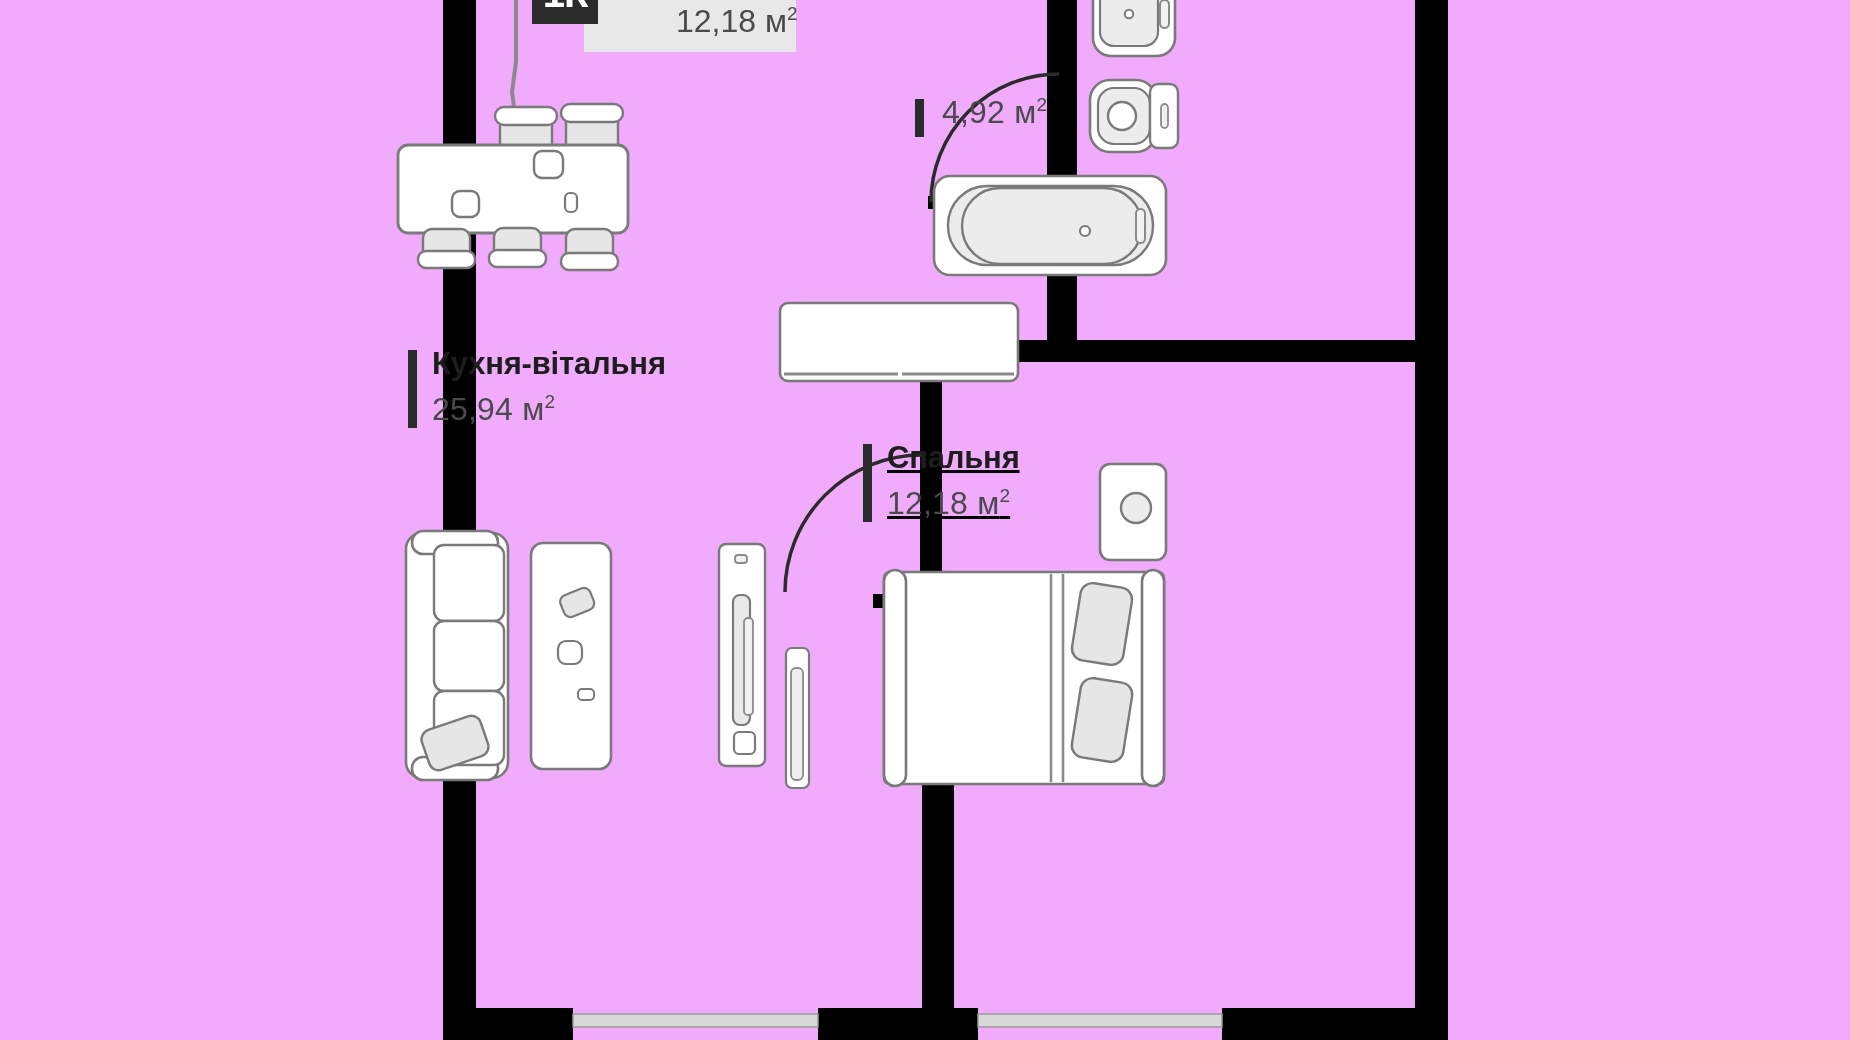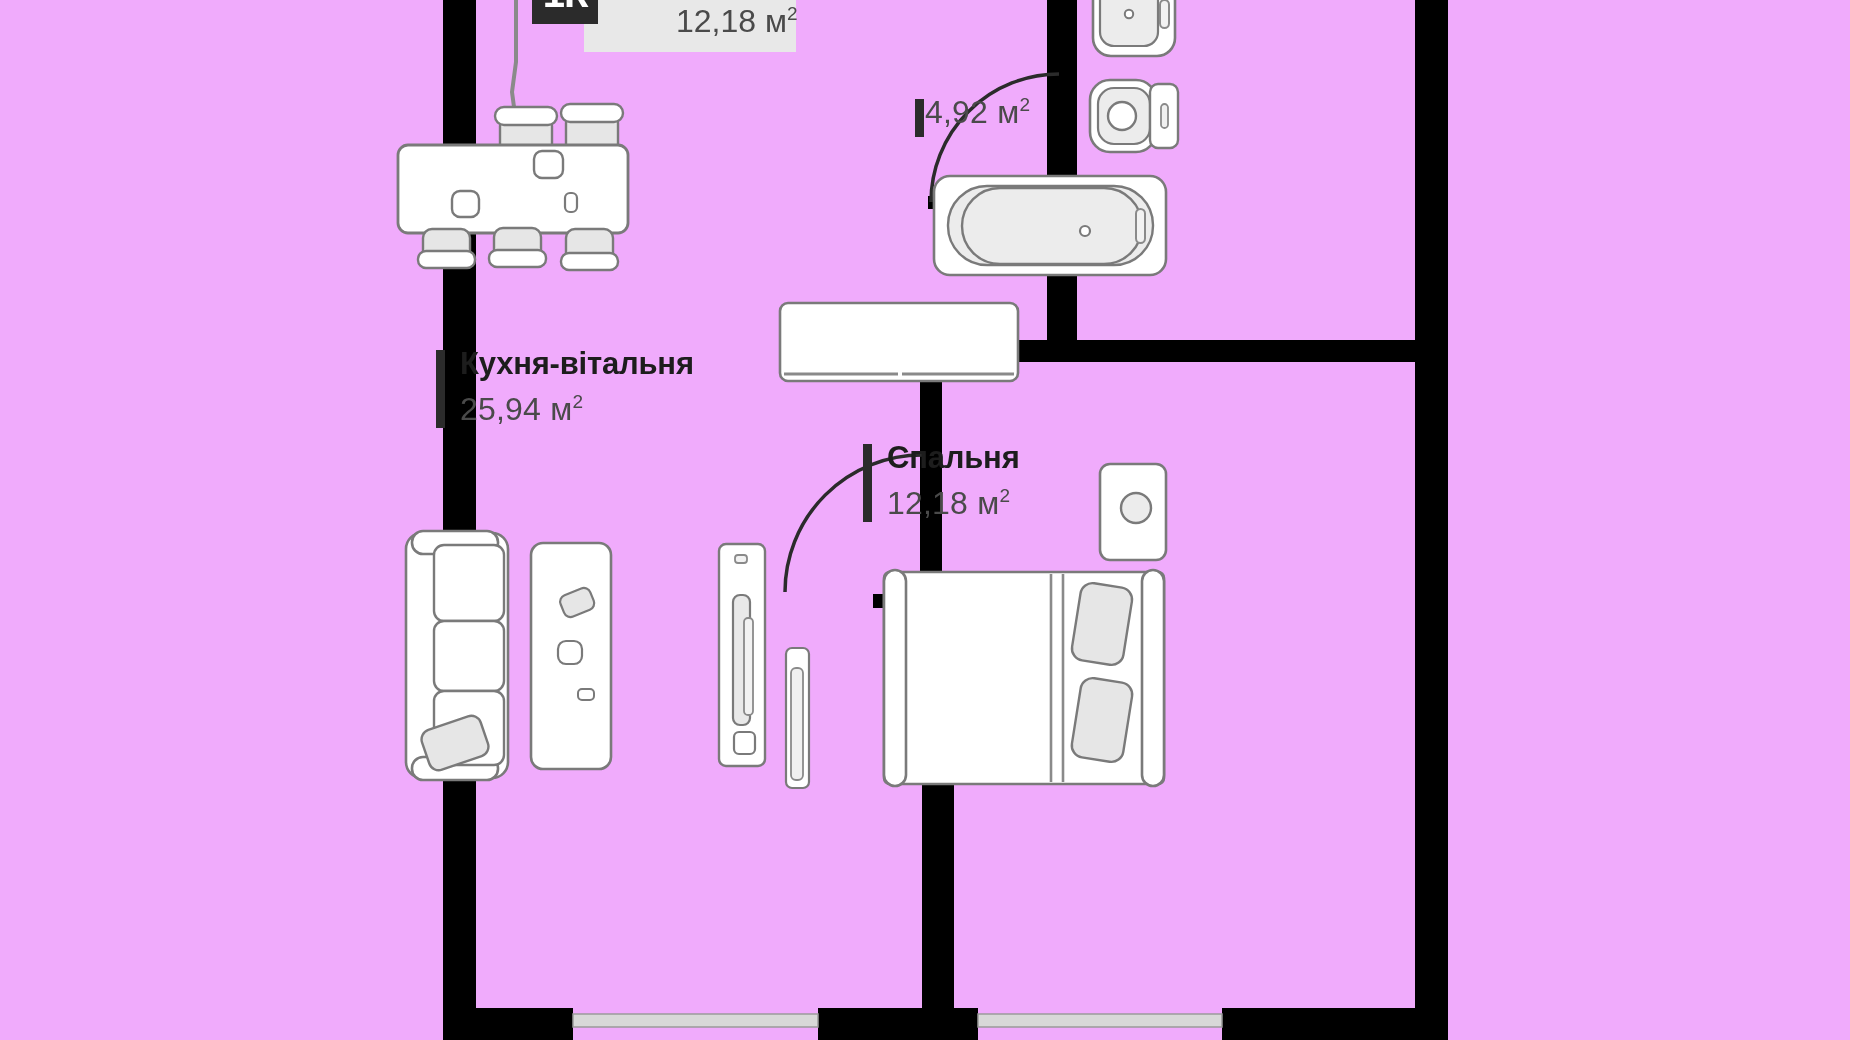--- a/index.html
+++ b/index.html
@@ -55,43 +55,44 @@
     letter-spacing: 0.2px;
     line-height: 1;
   }
   .room-area sup {
     font-size: 19px;
     vertical-align: super;
     line-height: 0;
   }
   
   #label-kitchen {
-    left: 436px;
+    left: 408px;
     top: 348px;
   }
   #label-kitchen .marker { height: 78px; left: 0px; top: 2px; }
   #label-kitchen .txt { margin-left: 24px; }
   #label-kitchen .room-name { margin-bottom: 14px; }
 
   
   #label-bedroom {
     left: 863px;
     top: 442px;
+    text-decoration: underline;
   }
   #label-bedroom .marker { height: 78px; left: 0px; top: 2px; }
   #label-bedroom .txt { margin-left: 24px; }
   #label-bedroom .room-name { margin-bottom: 14px; }
 
   
   #label-bathroom {
     left: 915px;
     top: 96px;
   }
   #label-bathroom .marker { height: 38px; left: 0px; top: 3px; }
-  #label-bathroom .txt { margin-left: 10px; }
+  #label-bathroom .txt { margin-left: 27px; }
 
   
   #summary-block {
     position: absolute;
     left: 584px;
     top: -44px;
     background: #e8e8e8;
     padding: 10px 22px 12px 92px;
     box-sizing: border-box;
     width: 212px;

